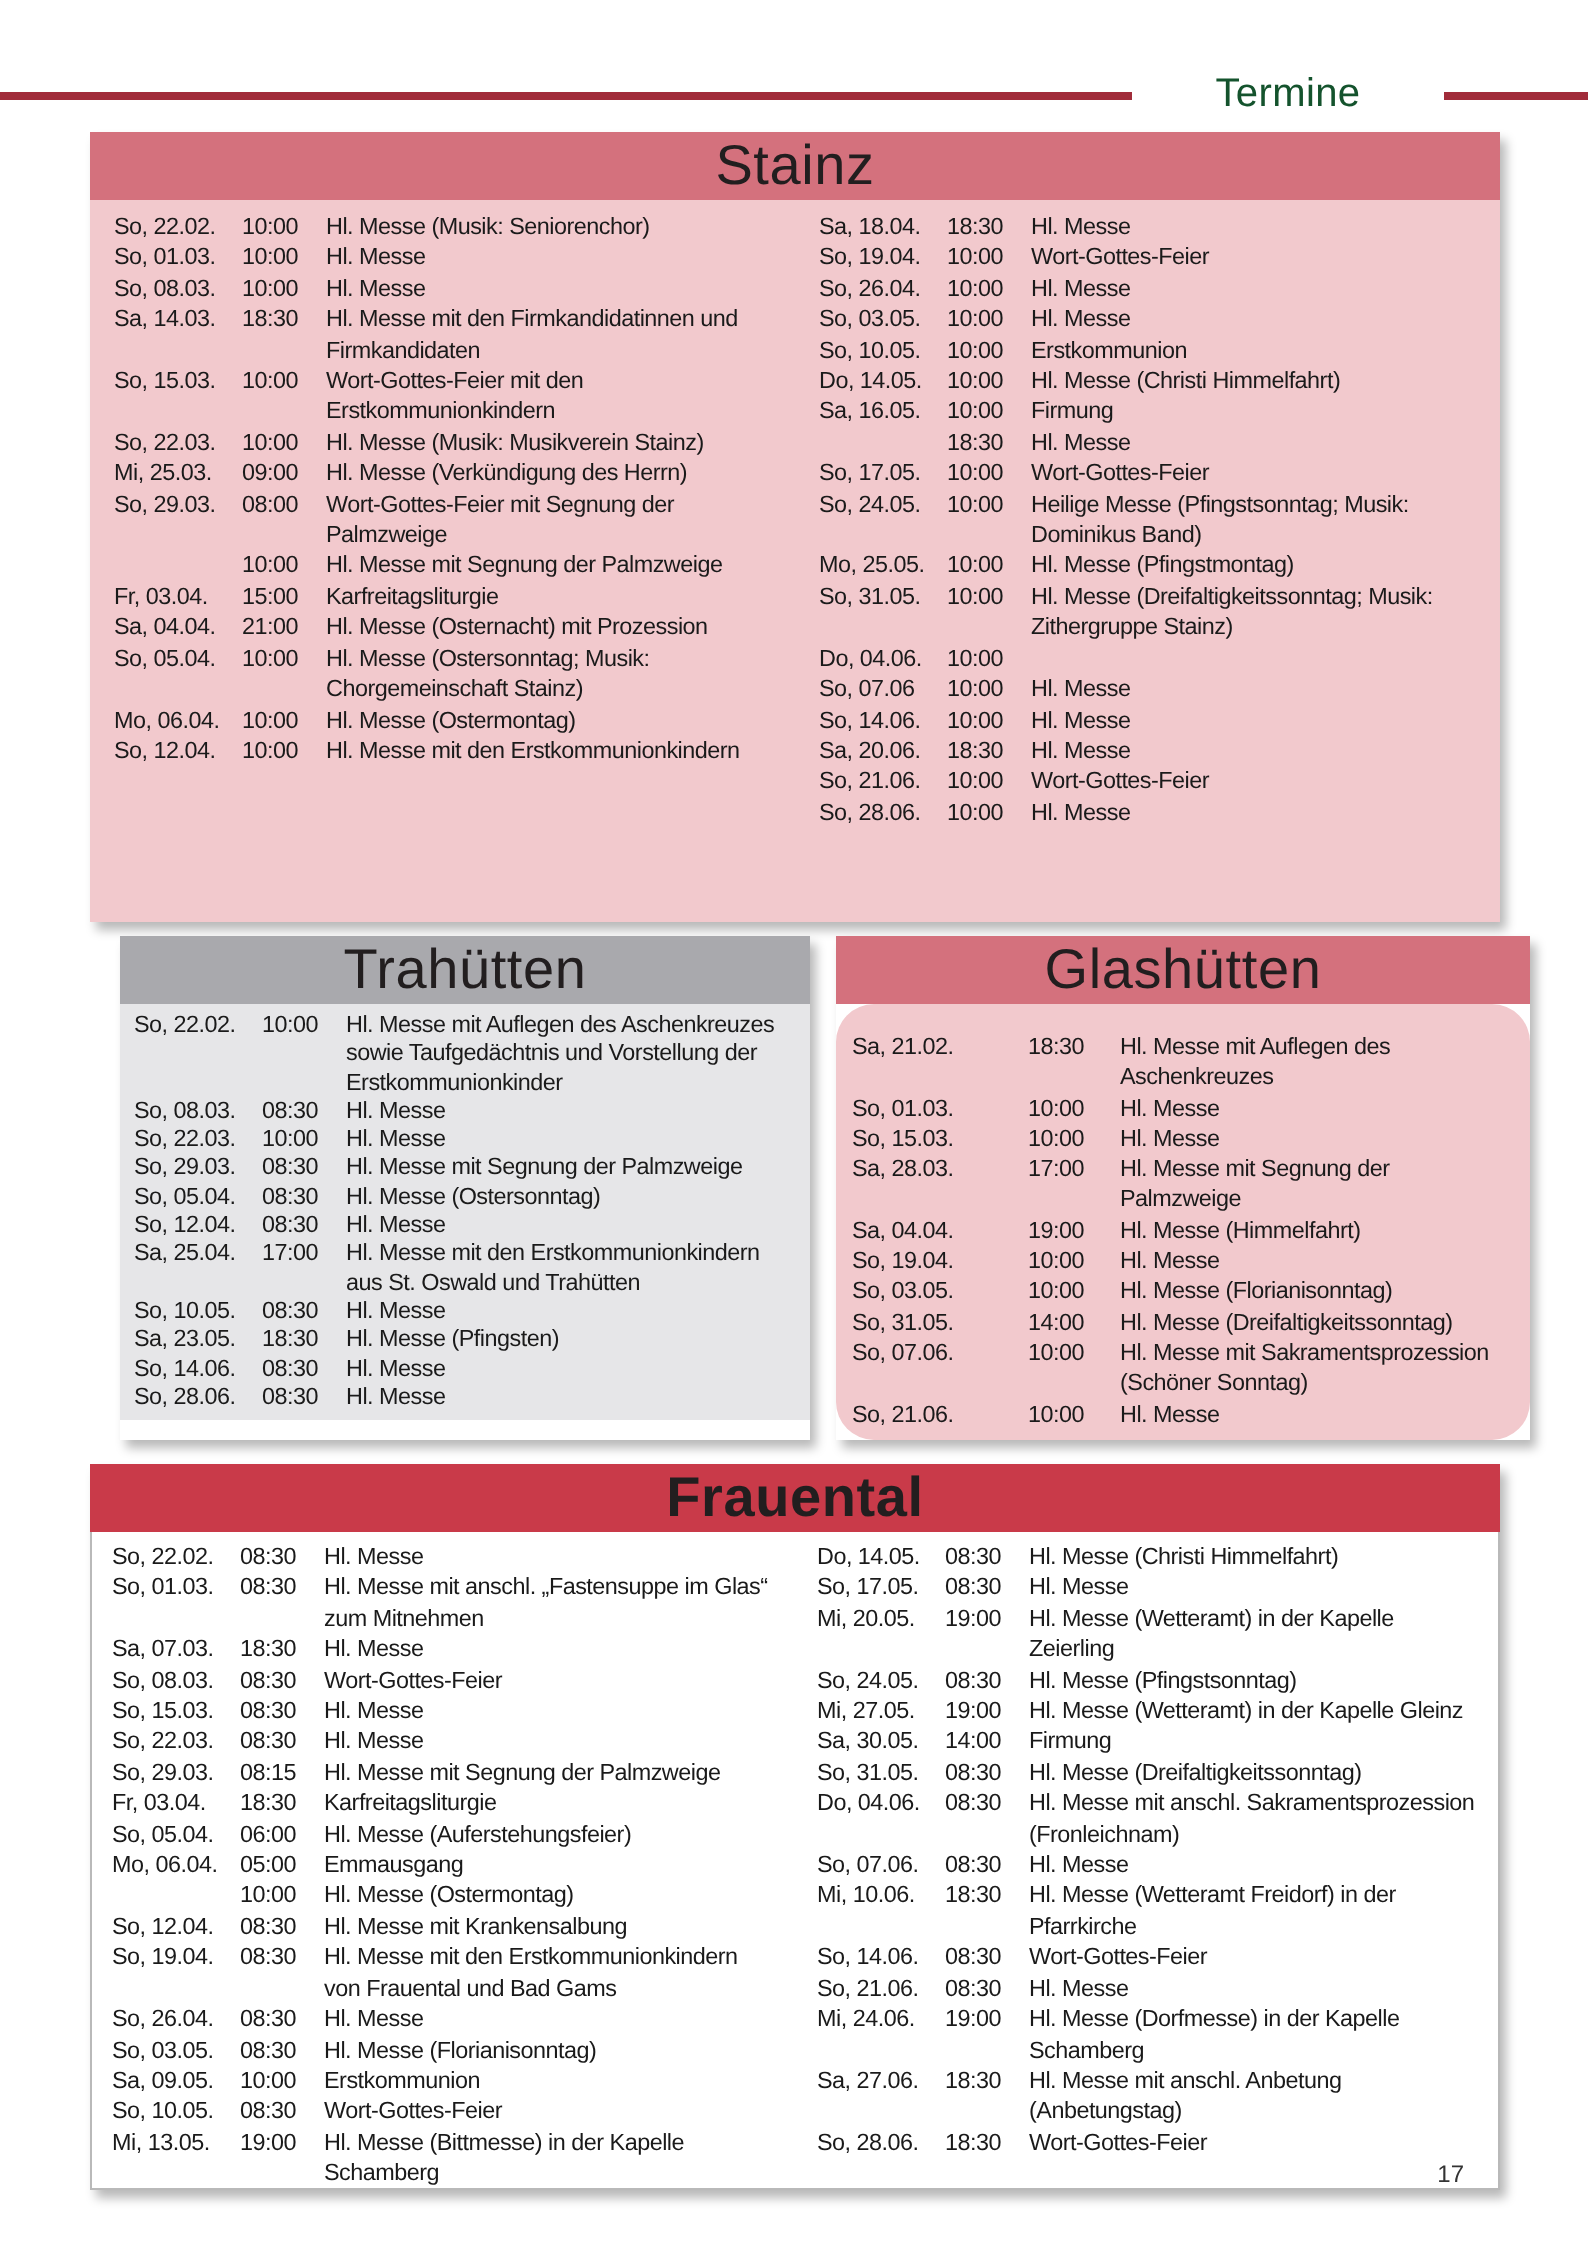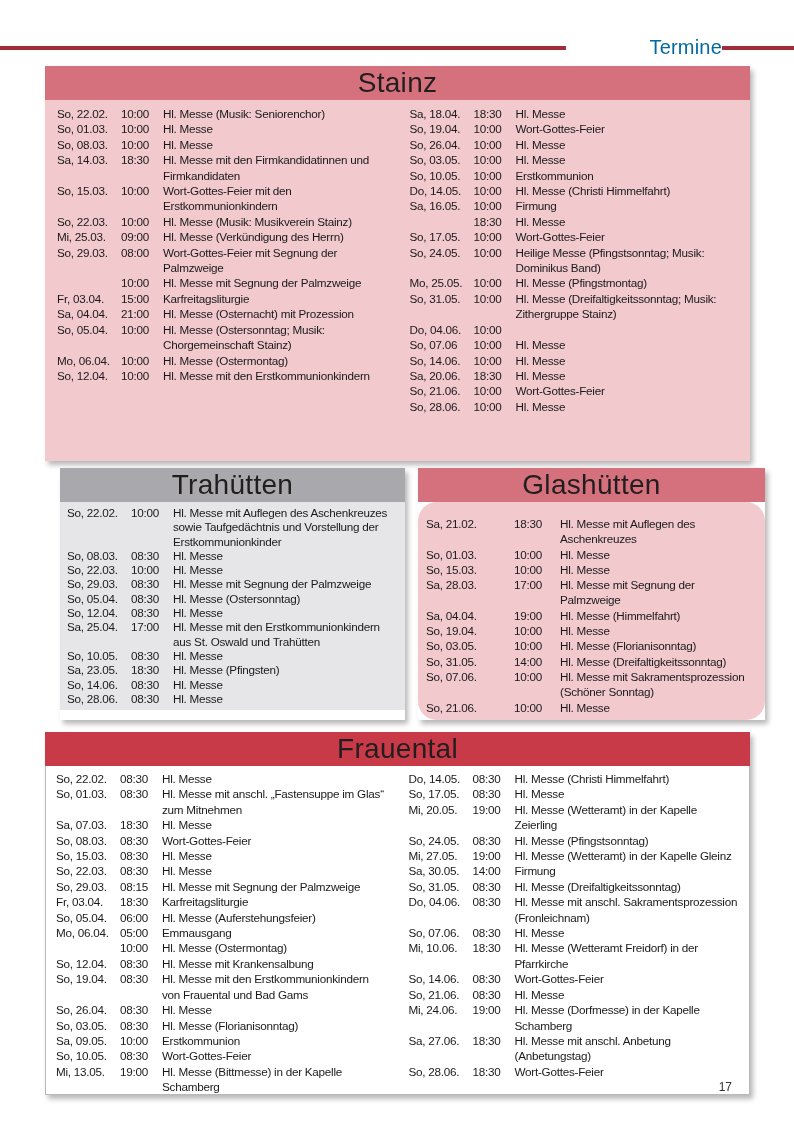--- a/index.html
+++ b/index.html
@@ -5,32 +5,32 @@
   html,body{margin:0;padding:0;}
   body{
     width:794px;height:1123px;background:#ffffff;position:relative;
     font-family:"Liberation Sans","DejaVu Sans",sans-serif;color:#1d1d1d;
     overflow:hidden;
   }
   .rule{position:absolute;top:46px;height:4px;background:var(--rule-red,#a12c3a);}
   .rule-left{left:0;width:566px;}
   .rule-right{left:722px;width:72px;}
   .page-heading{
-    position:absolute;top:36px;left:566px;width:156px;text-align:right;
-    font-size:20px;color:#0369a1;letter-spacing:0.2px;
+    position:absolute;top:36px;left:566px;width:156px;text-align:center;
+    font-size:20px;color:#14532d;letter-spacing:0.2px;
   }
   .content{position:absolute;left:45px;top:66px;width:705px;}
   .box{box-shadow:3px 4px 5px rgba(0,0,0,0.28);}
   .box-header{
     height:34px;display:flex;align-items:center;justify-content:center;
     font-size:28px;color:#221e1f;letter-spacing:0.3px;
   }
   .hdr-rose{background:var(--rose-header,#d4717d);}
   .hdr-gray{background:var(--gray-header,#a9a9ad);}
-  .hdr-red{background:var(--red-header,#c93a49);}
+  .hdr-red{background:var(--red-header,#c93a49);font-weight:bold;}
   .body-rose{background:var(--rose-body,#f2c9cd);}
   .body-gray{background:var(--gray-body,#e6e6e8);}
   .body-white{background:#ffffff;border:1px solid #b9b9b9;border-top:none;box-sizing:border-box;}
   .box-body{overflow:hidden;}
   .stainz .box-body{height:355px;padding:6px 8px 0 12px;}
   .two-col{display:flex;gap:20px;}
   .col{flex:1;min-width:0;}
   .mid-row{display:flex;gap:13px;margin-top:7px;margin-left:15px;}
   .trahuetten{width:345px;flex:none;}
   .glashuetten{width:347px;flex:none;}

